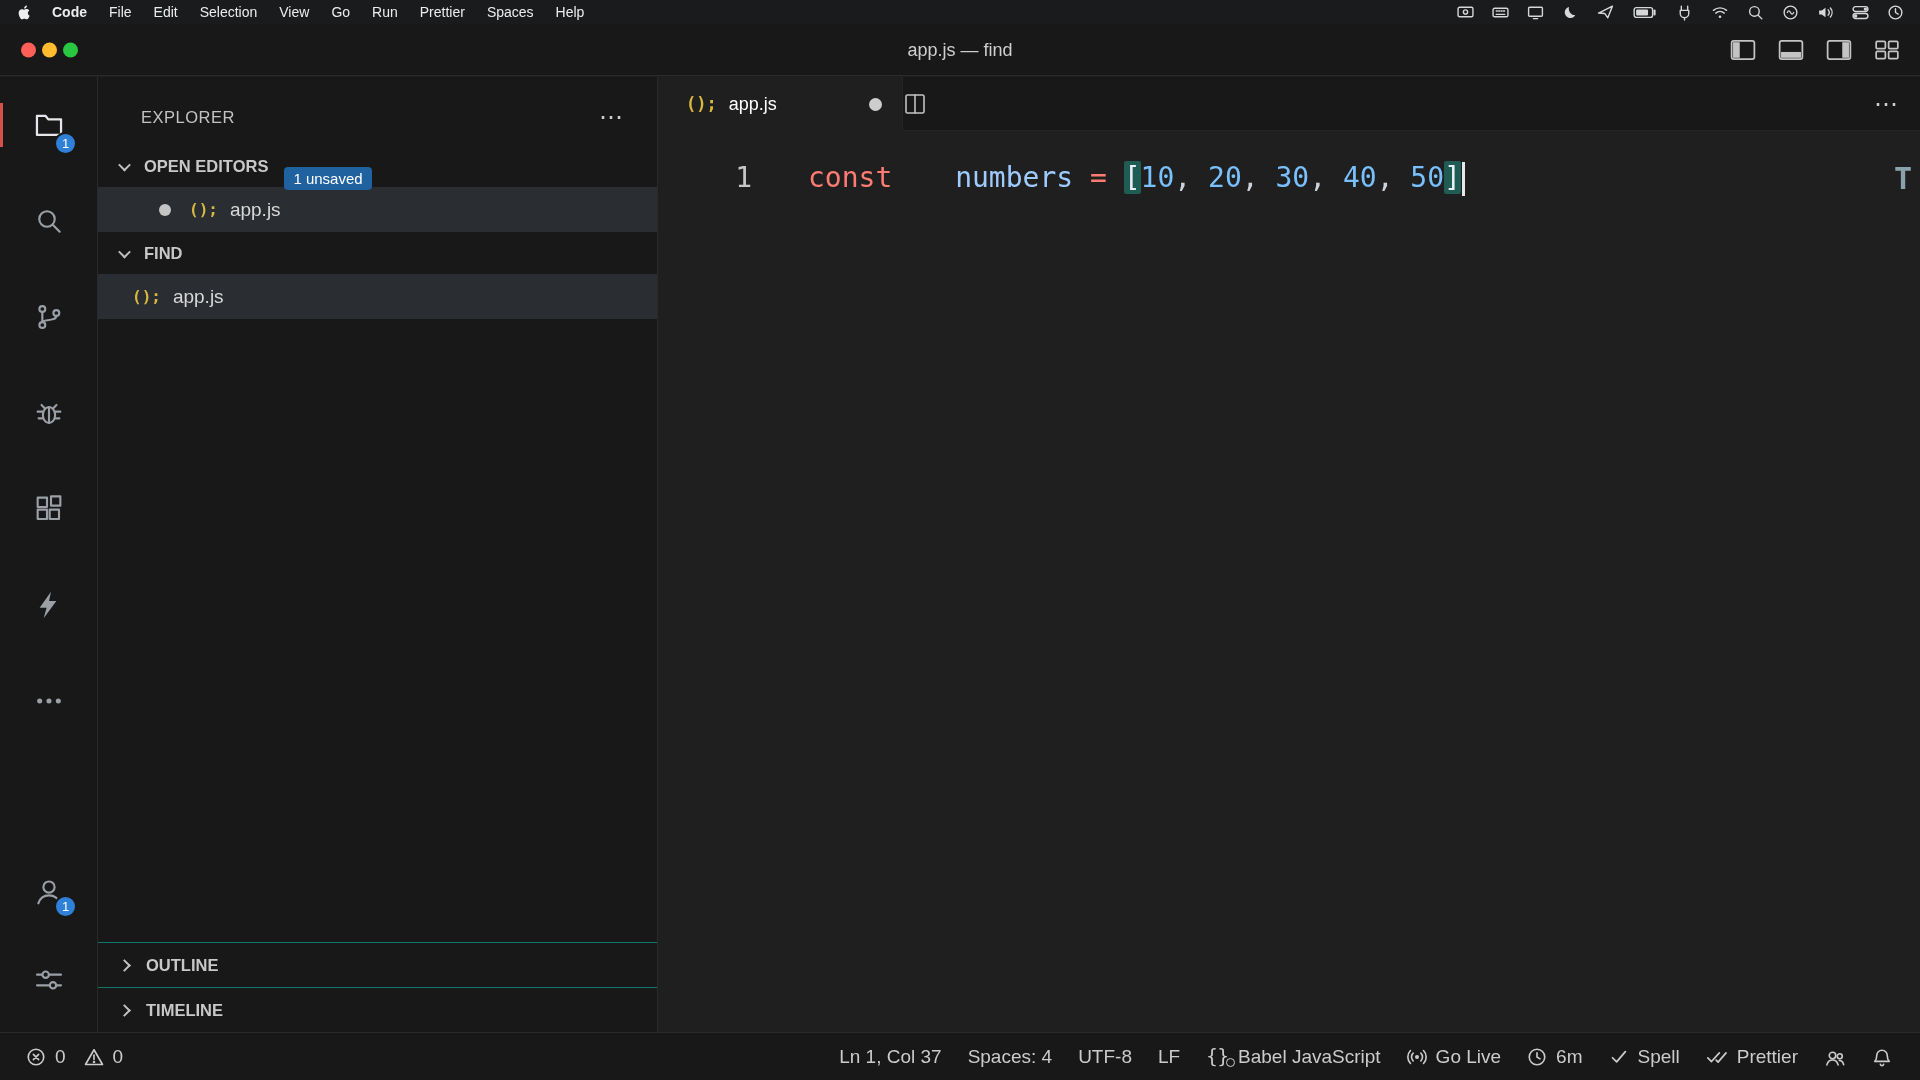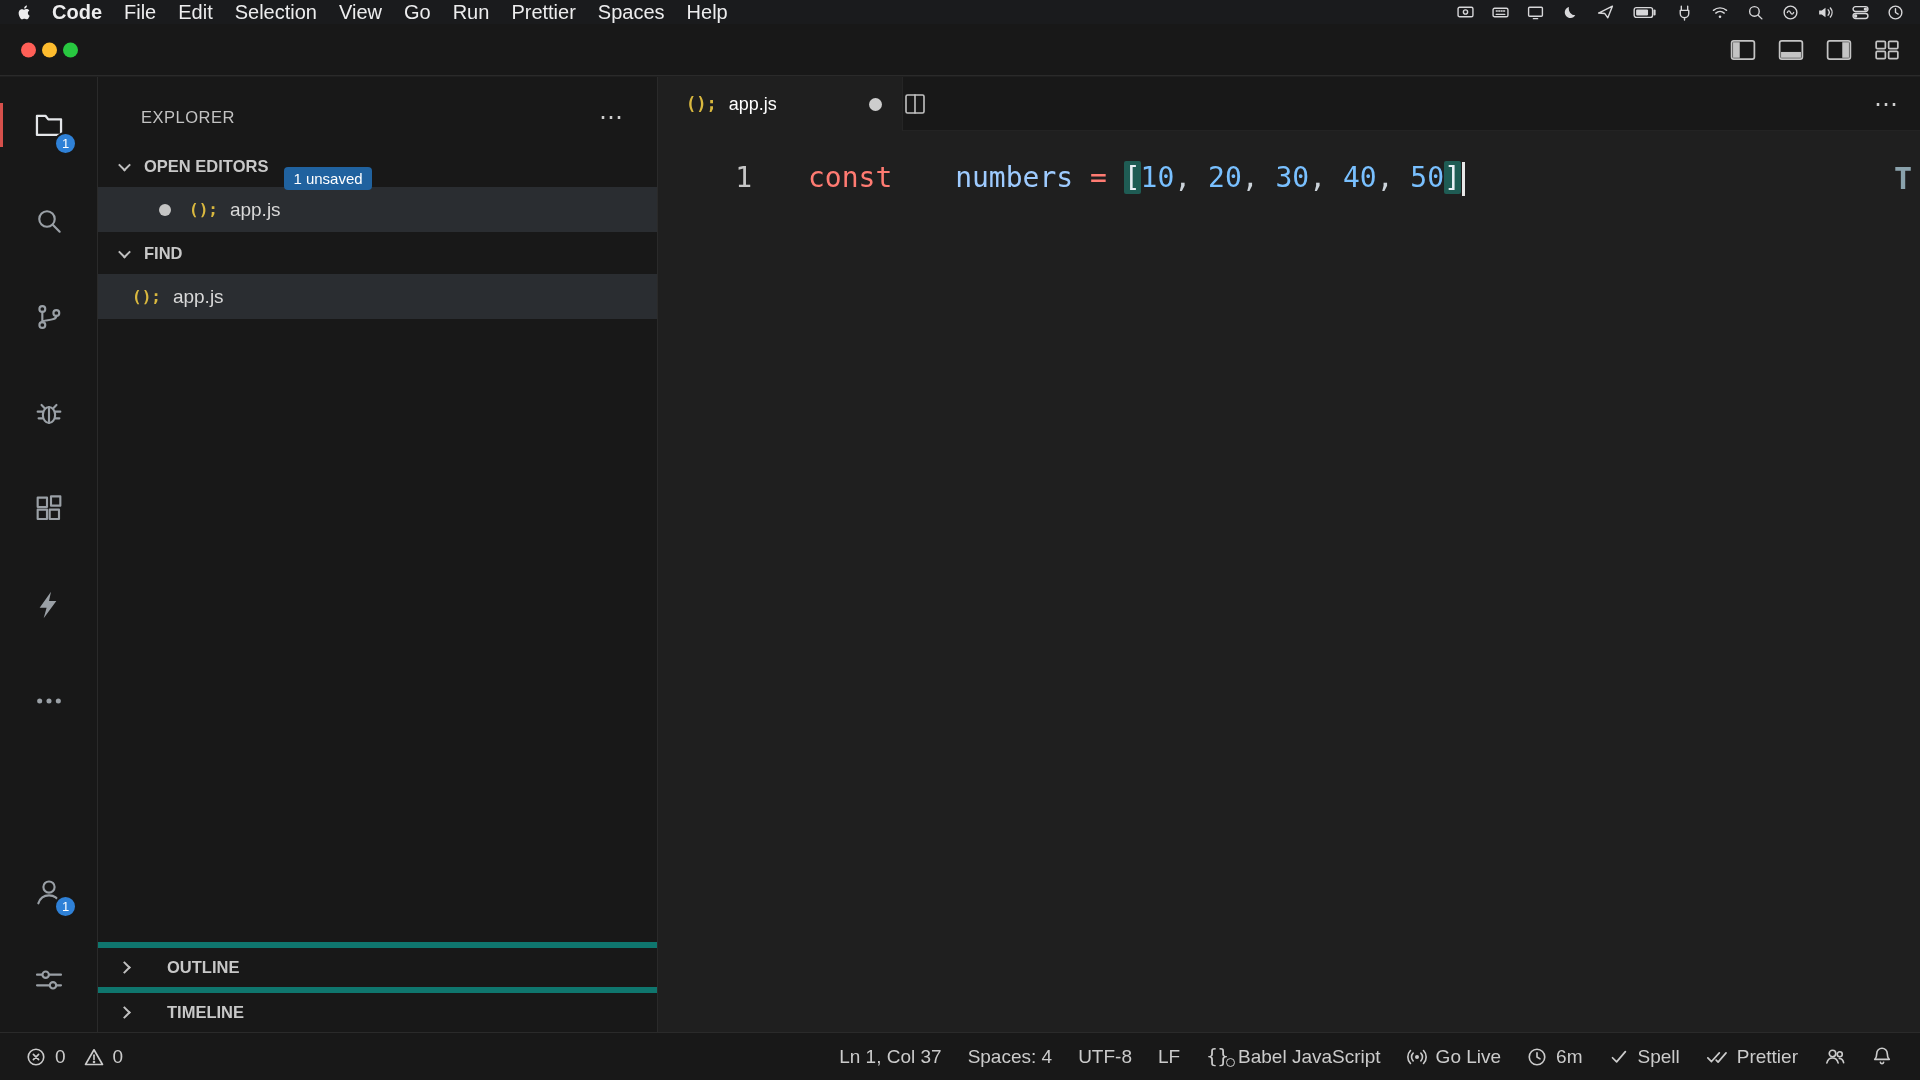--- a/index.html
+++ b/index.html
@@ -8,21 +8,21 @@
     position:relative; width:1920px; height:1080px; overflow:hidden;
     background:#1f1f1f; font-family:"Liberation Sans","DejaVu Sans",sans-serif;
     color:#ccc; -webkit-font-smoothing:antialiased;
   }
   svg { display:block; }
   .i { fill:none; stroke:currentColor; stroke-width:1.6; stroke-linecap:round; stroke-linejoin:round; }
 
   
   .menubar {
     position:absolute; top:0; left:0; right:0; height:24px; background:#1a1b1d;
-    display:flex; align-items:center; color:#ededee; font-size:20px;
+    display:flex; align-items:center; color:#ededee; font-size:14px;
   }
   .apple { margin:0 8px 0 16px; color:#ededee; }
   .menu-item { padding:0 11px; }
   .menu-item.appname { font-weight:bold; }
   .mb-status { margin-left:auto; display:flex; align-items:center; gap:18px; padding-right:16px; }
   .mb-icon { color:#e8e8ea; opacity:.92; }
   .mb-icon .i { stroke-width:1.3; }
 
   
   .titlebar {
@@ -63,21 +63,21 @@
   .chev { width:9px; height:9px; border-right:2px solid #c0c0c0; border-bottom:2px solid #c0c0c0; flex:none; }
   .chev.down { transform:rotate(45deg) translate(-1px,-1px); margin-right:15px; }
   .chev.right { transform:rotate(-45deg); margin-right:17px; }
   .badge-unsaved { margin-left:16px; background:#20629f; color:#fff; font-weight:normal; font-size:15px; padding:3px 9px; border-radius:4px;margin-top:24px; }
   .tree-row { height:45px; display:flex; align-items:center; background:#2a2d31; color:#d8d8d8; cursor:pointer; }
   .mod-dot { width:12px; height:12px; border-radius:50%; background:#c4c4c4; flex:none; margin:0 18px 0 61px; }
   .js-icon { color:#d9b83f; font-family:"DejaVu Sans Mono","Liberation Mono",monospace; font-weight:bold; font-size:16px; flex:none; }
   .tree-row .label { margin-left:12px; }
   .find-row .js-icon { margin-left:34px; }
   .bottom-sections { position:absolute; left:0; right:0; bottom:0; }
-  .bottom-sections .section-h { height:45px; border-top:6px solid #0f766e;gap:21px; }
+  .bottom-sections .section-h { height:45px; border-top:1px solid #0f766e; }
 
   
   .editor { flex:1; display:flex; flex-direction:column; background:#1f1f1f; min-width:0; }
   .tabbar { height:54px; display:flex; background:#181818; }
   .tab { width:245px; background:#1f1f1f; display:flex; align-items:center; padding:0 20px 0 28px; border-right:1px solid #252525; cursor:pointer; }
   .tab .js-icon { font-size:17px; }
   .tab-label { margin-left:12px; color:#fff; font-size:18px; }
   .tab-dot { margin-left:auto; width:13px; height:13px; border-radius:50%; background:#cdcdcd; }
   .tab-fill { flex:1; display:flex; align-items:center; justify-content:flex-end; gap:24px; padding-right:22px; border-bottom:1px solid #232323; color:#c2c2c2; }
   .codearea { flex:1; position:relative; padding-top:23px; font-family:"DejaVu Sans Mono","Liberation Mono",monospace; font-size:28px; }
@@ -91,21 +91,21 @@
   .tk-bracket { color:#e9eff5; background:#1f5c54; border-radius:2px; }
   .cursor { display:inline-block; width:3.5px; height:34px; background:#e8e8e8; vertical-align:middle; margin-left:1px; }
   .minimap-mark { position:absolute; top:30px; right:8px; color:#8aa2ac; font-size:30px; font-weight:bold; }
 
   
   .statusbar {
     position:absolute; left:0; right:0; bottom:0; height:48px; background:#181818;
     border-top:1px solid #2a2a2a; display:flex; align-items:center; color:#cbcbcb; font-size:19px;
   }
   .sb-left { display:flex; align-items:center; gap:18px; padding-left:26px; }
-  .sb-right { margin-left:auto; display:flex; align-items:flex-start; gap:26px; padding-right:28px; }
+  .sb-right { margin-left:auto; display:flex; align-items:flex-end; gap:26px; padding-right:28px; }
   .sb-item { display:flex; align-items:center; gap:9px; cursor:pointer; white-space:nowrap; }
   .braces { position:relative; font-family:"DejaVu Sans Mono","Liberation Mono",monospace; font-size:19px; line-height:1; }
   .braces::after { content:""; position:absolute; right:-6px; bottom:-1px; width:7px; height:7px; border:1.4px solid #cbcbcb; border-radius:50%; background:#181818; }
 </style>
 </head>
 <body>
 
 <div class="screen">
 
   <div class="menubar">
@@ -206,20 +206,21 @@
         </span>
     </div>
   </div>
 
   <div class="titlebar">
     <div class="traffic">
       <span class="tl red"></span>
       <span class="tl yellow"></span>
       <span class="tl green"></span>
     </div>
+    <div class="win-title">app.js — find</div>
     <div class="tb-actions">
       <span>
           <svg width="26" height="22" viewBox="0 0 24 20" class="i">
             <rect x="1.5" y="1.5" width="21" height="17" rx="2"></rect>
             <rect x="2.8" y="2.8" width="6.2" height="14.4" fill="currentColor" stroke="none"></rect>
           </svg>
         </span>
       <span>
           <svg width="26" height="22" viewBox="0 0 24 20" class="i">
             <rect x="1.5" y="1.5" width="21" height="17" rx="2"></rect>

